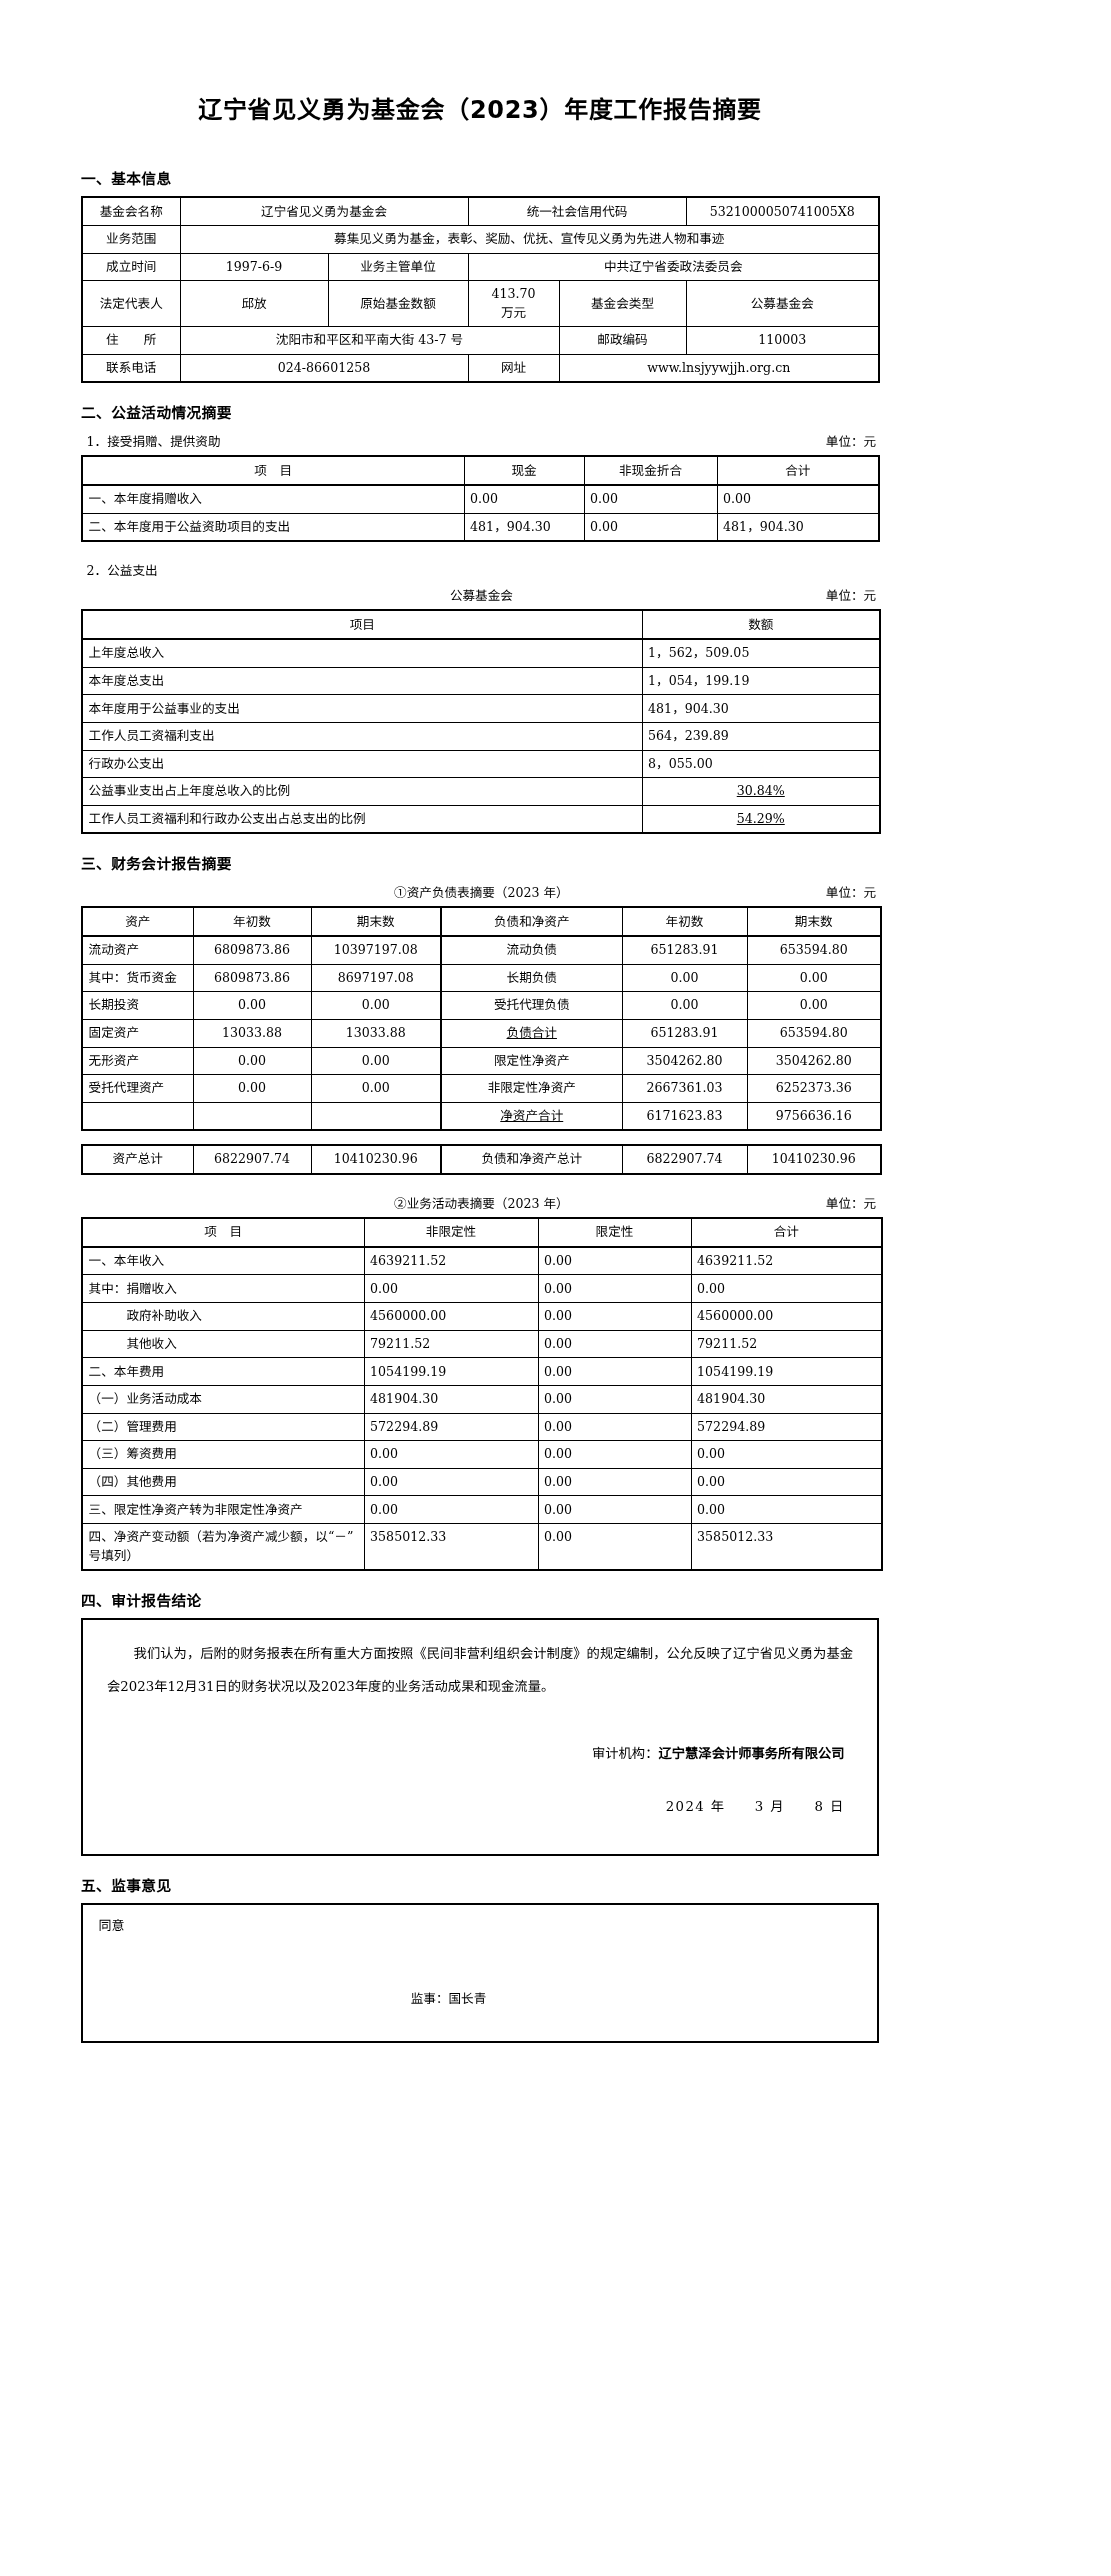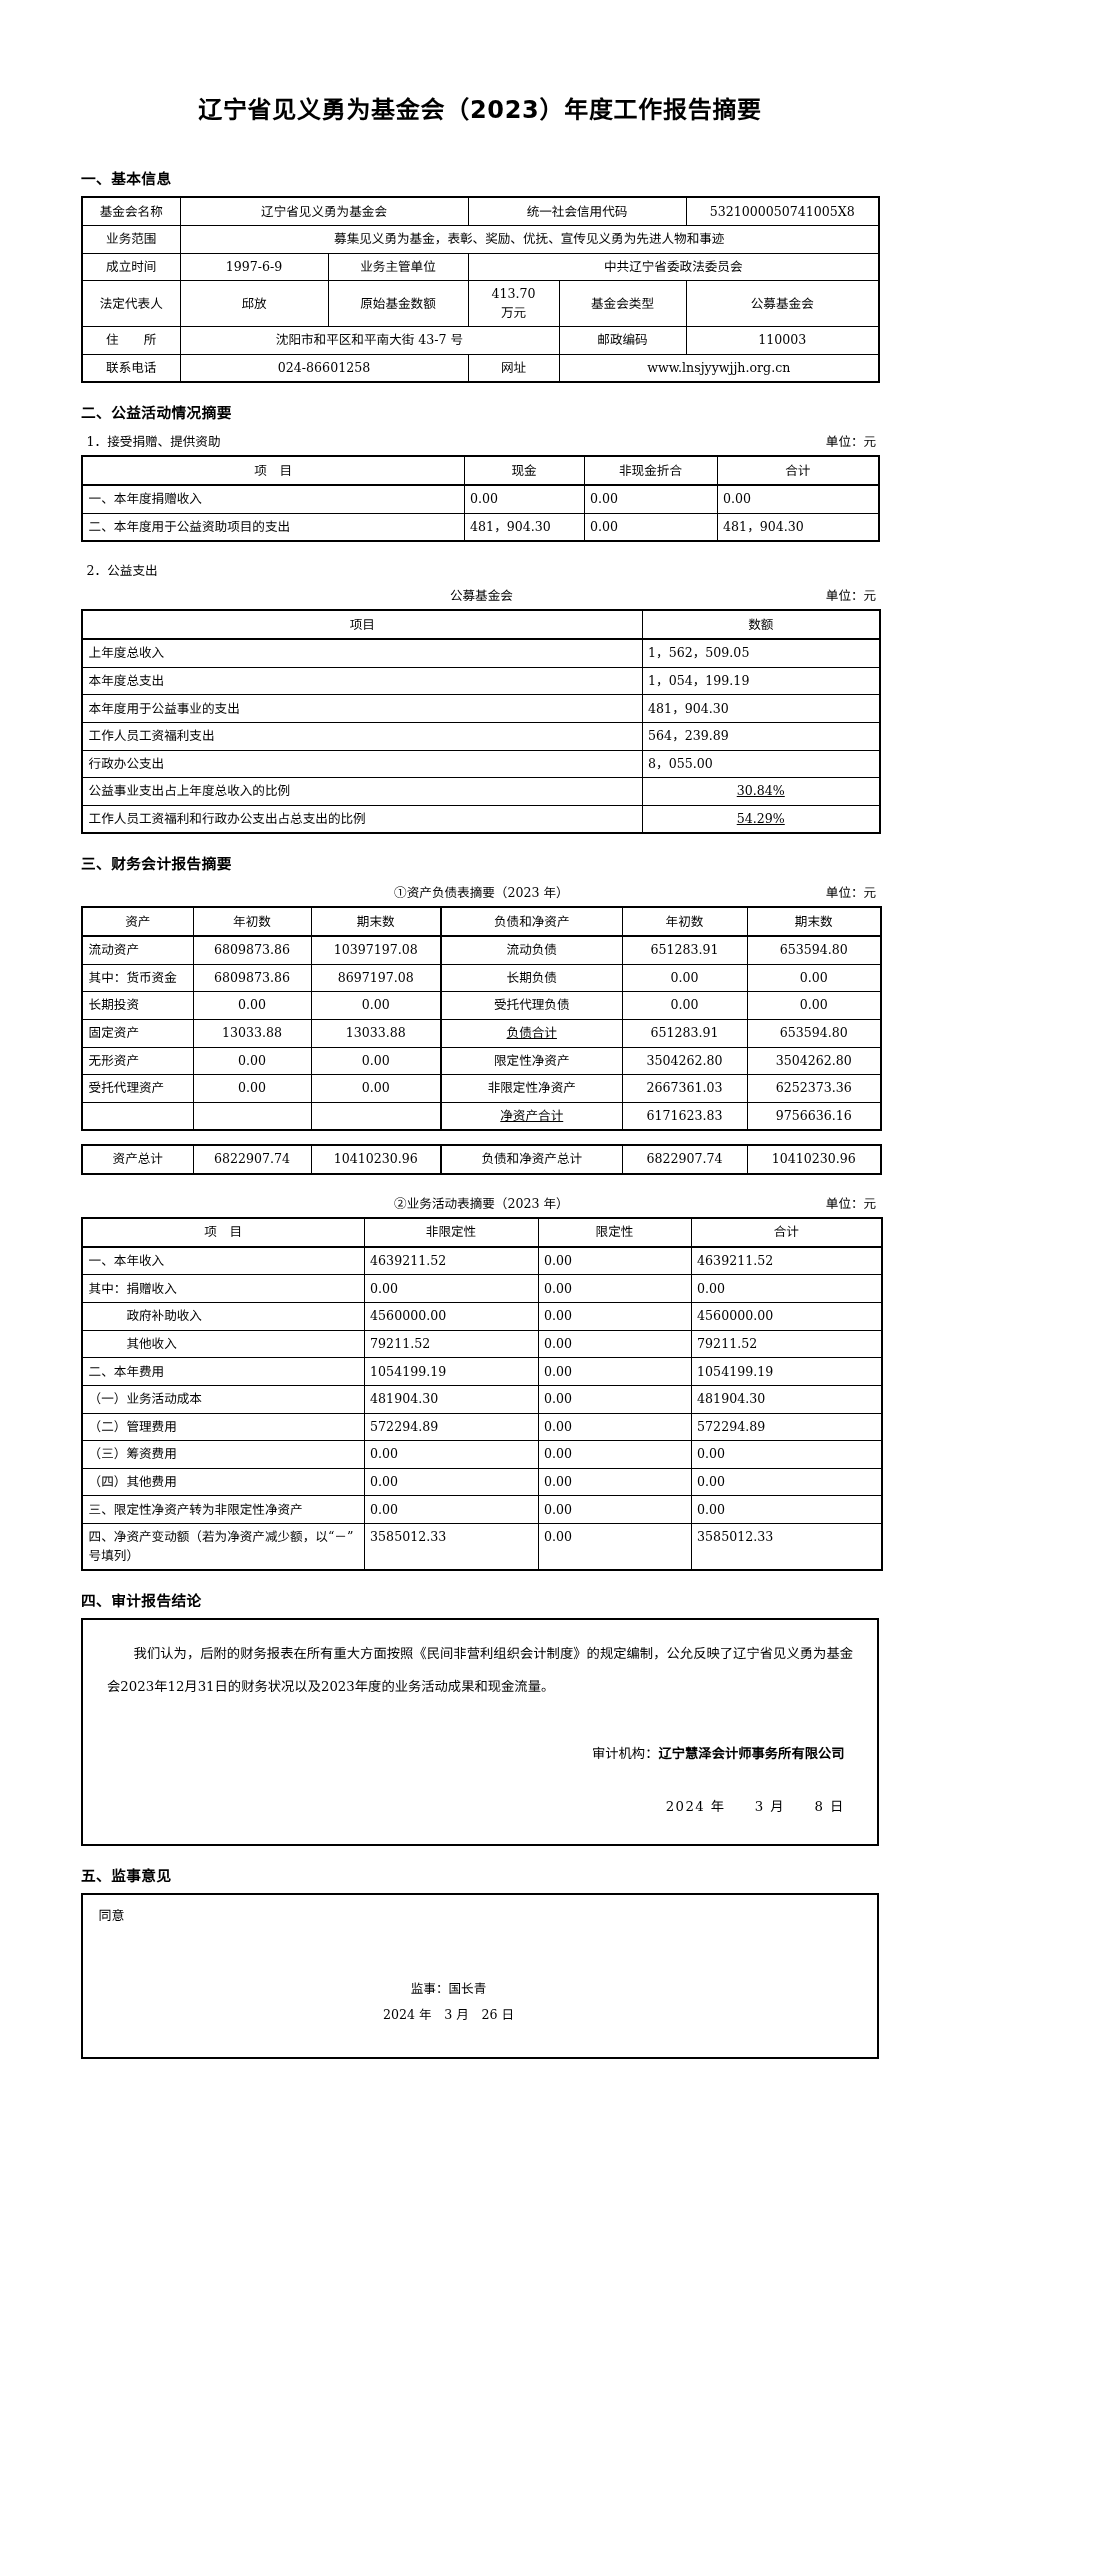--- a/index.html
+++ b/index.html
@@ -95,21 +95,21 @@
   .r { text-align: center; text-decoration: underline; }
   .thickb { border-bottom: 2.1px solid #000 !important; }
   .thickr { border-right: 2.1px solid #000 !important; }
 
   .tbl-gap { margin-bottom: 18px; }
   .tbl-gap-sm { margin-bottom: 11.2px; }
 
   
   .textbox {
     border: 2.1px solid #000;
-    padding: 18px 24px 20px 24px;
+    padding: 18px 24px 30px 24px;
     font-size: 13.3px;
     line-height: 2.45;
     box-sizing: border-box;
   }
   .textbox p { margin: 0; text-align: justify; text-justify: inter-ideograph; }
   .indent { text-indent: 2em; }
   .sign-block {
     margin-top: 34px;
     text-align: right;
     padding-right: 8.4px;
@@ -496,20 +496,19 @@
         <div class="sign-date">2024 年　　3 月　　8 日</div>
       </div>
     </div>
 
     <div class="section-h">五、监事意见</div>
 
     <div class="opinion-box">
       <div class="opinion-text">同意</div>
       <div class="opinion-sign">
         <div>监事：国长青</div>
-        <div>2024 年　3 月　26 日</div>
       </div>
     </div>
 
     <div class="bottom-pad"></div>
   </div>
 </div>
 
 
 </body></html>

